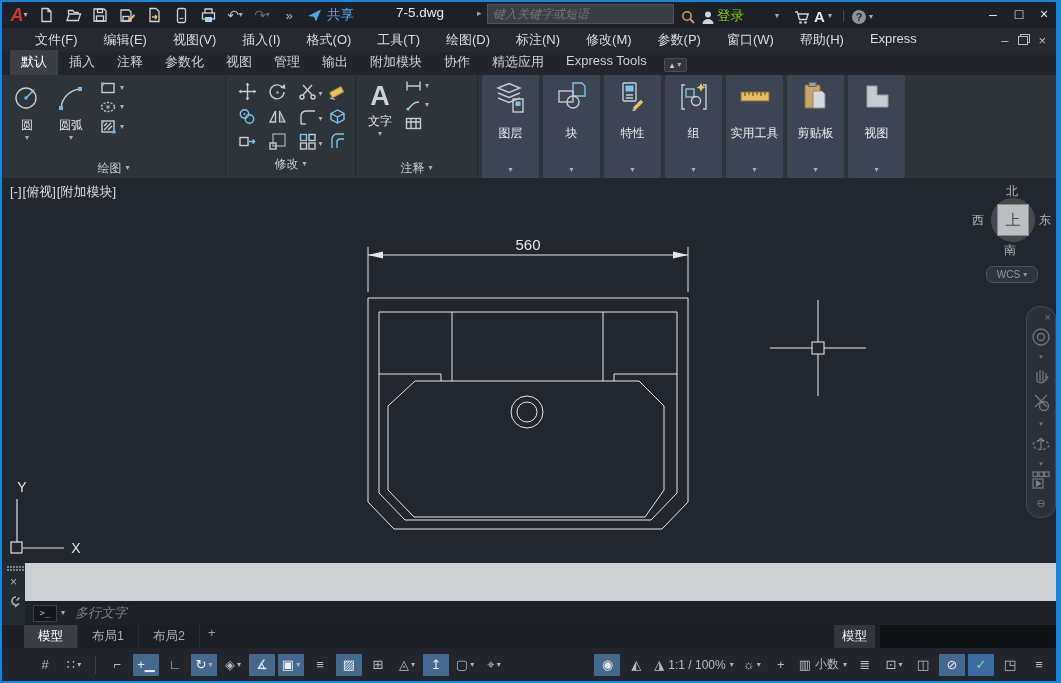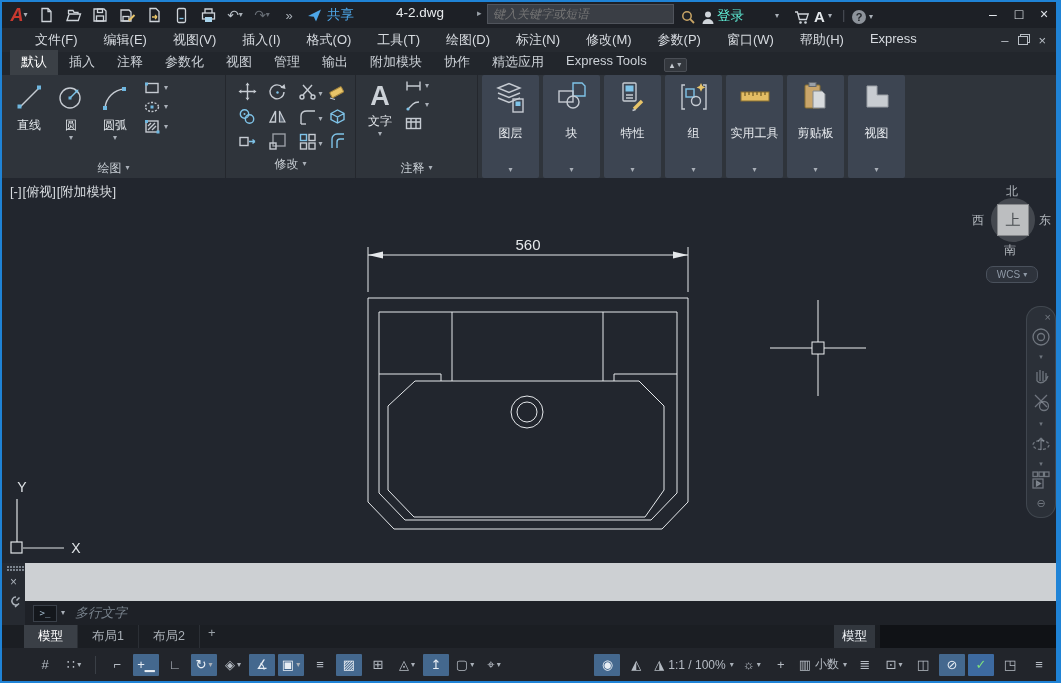--- a/index.html
+++ b/index.html
@@ -146,38 +146,38 @@
       <span class="caret" style="color:#666c74">▾</span>
     </span>
   <span class="tb-btn" style="color:#aab0b8">»</span>
   <span class="tb-btn" style="gap:5px">
     <svg width="15" height="15">
         <path d="M1,8 L14,1.5 L9,13.5 L6.8,8.8 Z" fill="#4da6e8"></path>
       </svg>
     <span style="color:#4da6e8;font-size:13.5px">共享</span>
   </span>
 </div>
-<div class="abs doc-title">4-2.dwg</div>
+<div class="abs doc-title">7-5.dwg</div>
 <span class="abs" style="left:477px;top:8px;font-size:9px;color:#9aa1a9">▸</span>
 <div class="abs search-wrap">
   <input placeholder="键入关键字或短语" style="">
 </div>
 <span class="abs tb-btn" style="left:679px;top:6px">
     <svg width="15" height="15">
       <circle cx="6" cy="6" r="4.2" stroke="#c9a566" fill="none" stroke-width="1.5"></circle>
       <path d="M9.2,9.2 L13,13" stroke="#c9a566" stroke-width="1.8"></path>
     </svg>
   </span>
 <span class="abs tb-btn" style="left:699px;top:6px">
     <svg width="14" height="15">
       <circle cx="7" cy="4.5" r="3" fill="#cfd4da"></circle>
       <path d="M1.5,14 a5.5,5 0 0 1 11,0 z" fill="#cfd4da"></path>
     </svg>
   </span>
-<span class="abs" style="left:717px;top:7px;color:#5eead4;font-size:13.5px">登录</span>
+<span class="abs" style="left:717px;top:7px;color:#84cc16;font-size:13.5px">登录</span>
 <span class="abs caret" style="left:775px;top:12px">▾</span>
 <span class="abs tb-btn" style="left:793px;top:6px">
     <svg width="16" height="15">
       <path d="M1,2 h2.4 l2,7.5 h7 l1.8,-5.5 H4.2" stroke="#cfd4da" fill="none" stroke-width="1.3"></path>
       <circle cx="6.5" cy="12.5" r="1.3" fill="#cfd4da"></circle>
       <circle cx="11.5" cy="12.5" r="1.3" fill="#cfd4da"></circle>
     </svg>
   </span>
 <span class="abs tb-btn" style="left:814px;top:5px;color:#e4e8ec;font-weight:bold;font-size:15px">A<span class="caret" style="margin-left:3px">▾</span></span>
 <span class="abs" style="left:842px;top:7px;color:#4a4f57">|</span>
@@ -229,28 +229,20 @@
   <span class="rtab-collapse">
       <span>▴</span>
       <span class="caret">▾</span>
     </span>
 </div>
 
 <div class="abs ribbon">
 
   <div class="rpanel" style="width:224px">
     <div class="body" style="padding-left:6px;gap:2px">
-      <div class="bigbtn" style="width:42px">
-        <svg width="30" height="34">
-            <path class="ico" d="M6,26 L25,7"></path>
-            <rect class="node" x="3.5" y="23.5" width="4" height="4"></rect>
-            <rect class="node" x="23" y="4.5" width="4" height="4"></rect>
-          </svg>
-        <span class="lbl">直线</span>
-      </div>
       <div class="bigbtn" style="width:38px">
         <svg width="30" height="34">
             <circle class="ico" cx="14" cy="17" r="10"></circle>
             <path class="ico-b" d="M14,17 L21,10"></path>
             <path d="M22.5,8.5 l-1,4 -3,-3 z" fill="#7fc3e8"></path>
             <rect class="node" x="12.5" y="15.5" width="3" height="3"></rect>
           </svg>
         <span class="lbl">圆</span>
         <span class="caret">▾</span>
       </div>

